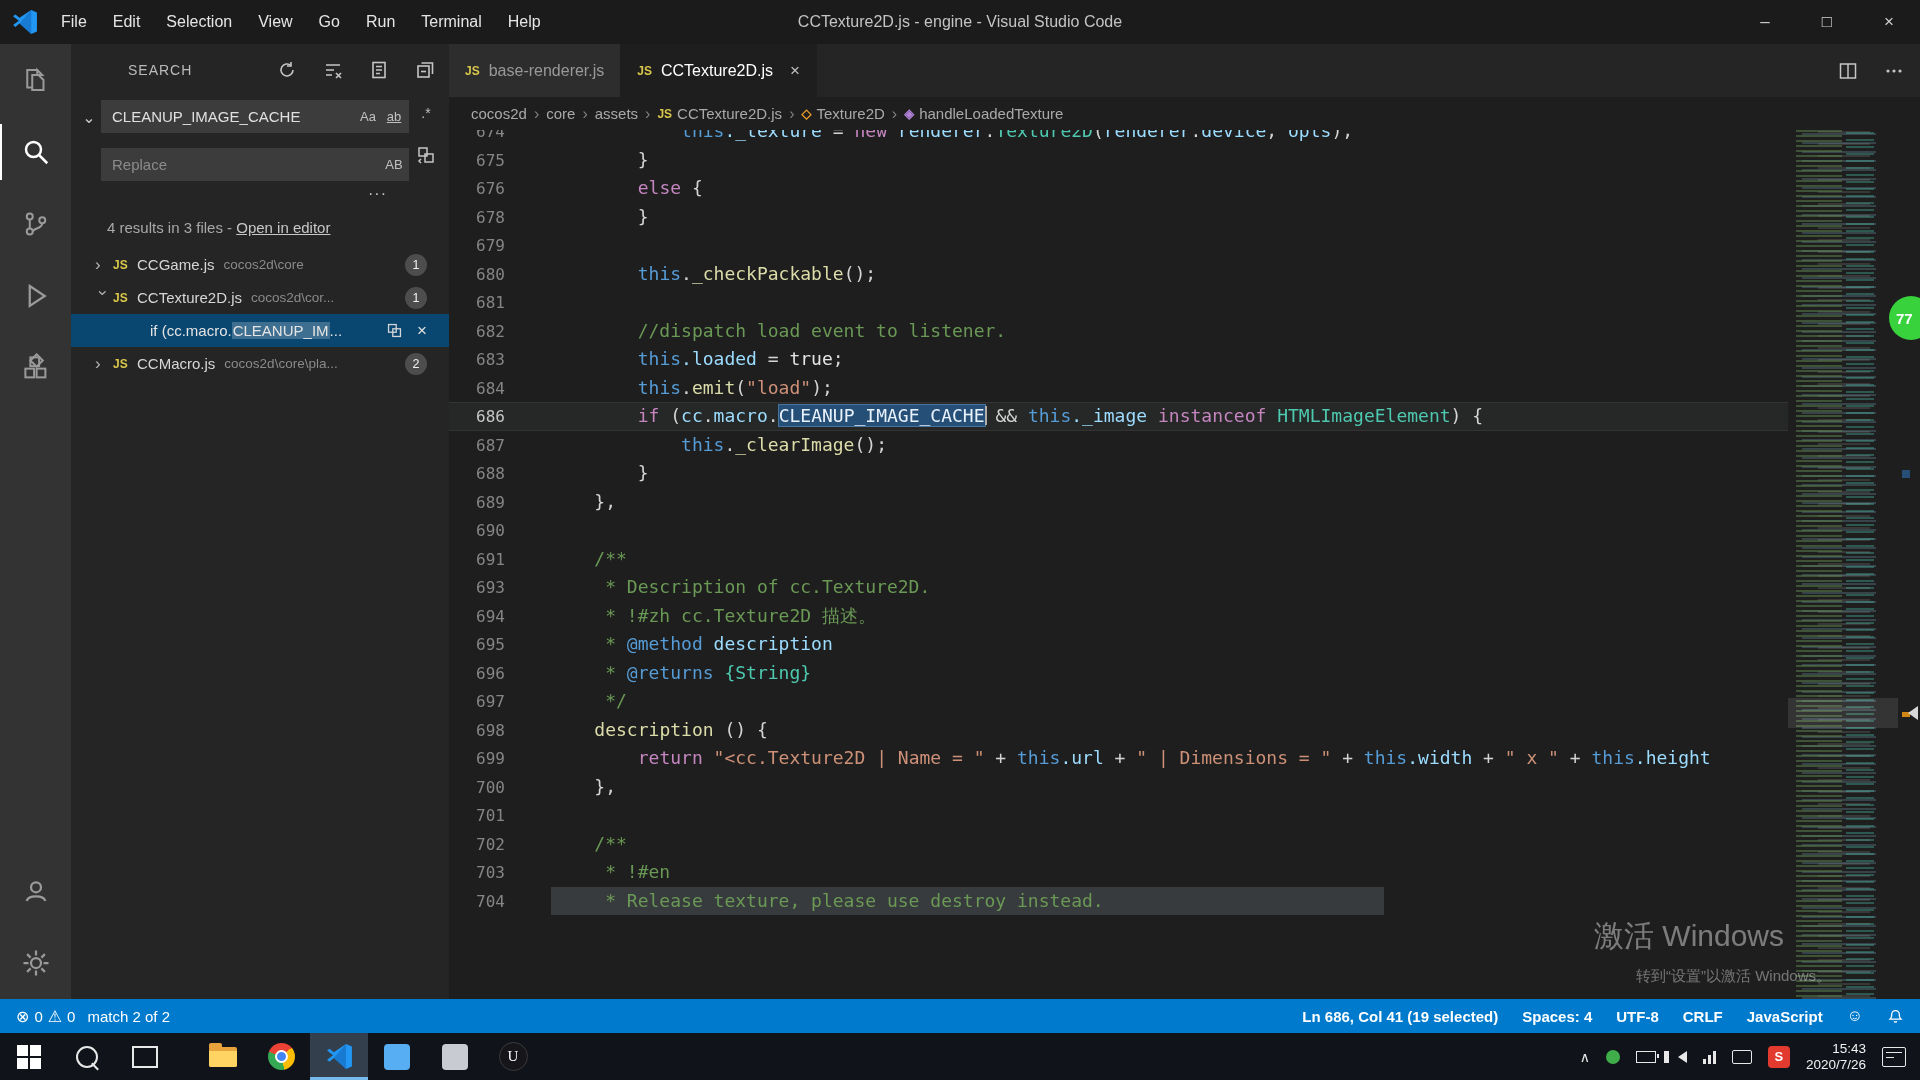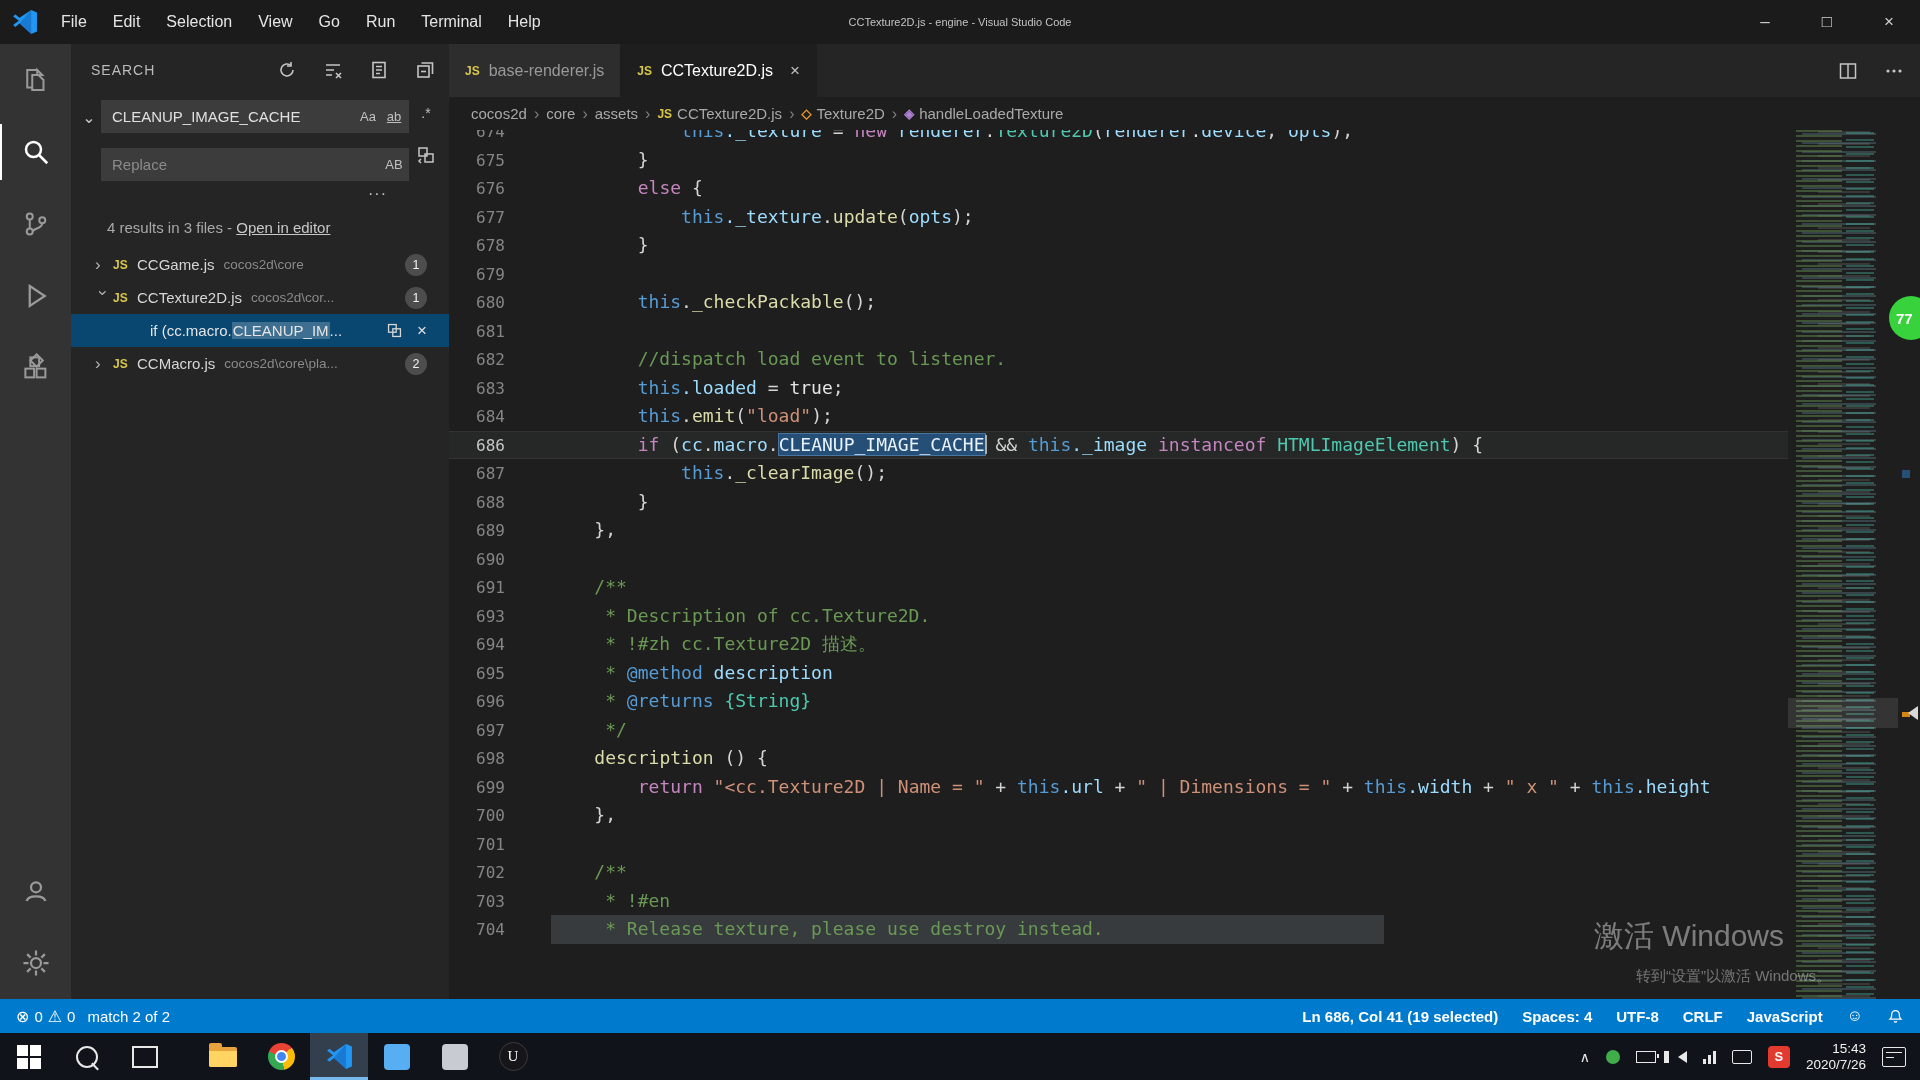--- a/index.html
+++ b/index.html
@@ -4,35 +4,35 @@
 <style>
   html,body{margin:0;padding:0;width:1920px;height:1080px;background:#1e1e1e;overflow:hidden;
     font-family:"Liberation Sans",sans-serif;-webkit-font-smoothing:antialiased;}
   .root{position:relative;width:1920px;height:1080px;}
 
   
   .titlebar{position:absolute;top:0;left:0;right:0;height:44px;background:#1b1b1c;display:flex;align-items:center;color:#cccccc;}
   .vslogo{width:26px;height:26px;margin:0 10px 0 12px;flex:0 0 auto;}
   .menu-bar{display:flex;align-items:center;height:100%;}
   .menu-item{padding:0 13px;line-height:44px;font-size:16px;color:#e5e5e5;cursor:default;}
-  .win-title{position:absolute;left:0;right:0;text-align:center;font-size:11px;color:#c3c3c3;pointer-events:none;}
+  .win-title{position:absolute;left:0;right:0;text-align:center;font-size:16px;color:#c3c3c3;pointer-events:none;}
   .win-controls{margin-left:auto;display:flex;height:100%;z-index:2;}
   .win-btn{width:62px;height:44px;display:flex;align-items:center;justify-content:center;font-size:17px;color:#d0d0d0;}
 
   
   .activitybar{position:absolute;top:44px;left:0;width:71px;bottom:81px;background:#333333;display:flex;flex-direction:column;}
   .ab-item{height:72px;display:flex;align-items:center;justify-content:center;color:#9a9a9a;position:relative;}
   .ab-item.active{color:#ffffff;}
   .ab-item.active::before{content:"";position:absolute;left:0;top:8px;bottom:8px;width:2px;background:#ffffff;}
   .ab-item svg{width:30px;height:30px;}
   .ab-bottom{margin-top:auto;}
 
   
   .sidebar{position:absolute;top:44px;left:71px;width:378px;bottom:81px;background:#252526;color:#cccccc;font-size:15px;}
-  .sb-header{display:flex;align-items:center;padding:16px 14px 6px 20px;}
+  .sb-header{display:flex;align-items:center;padding:16px 14px 6px 57px;}
   .sb-title{font-size:14px;letter-spacing:1px;color:#bbbbbb;}
   .sb-header-icons{margin-left:auto;display:flex;gap:26px;align-items:center;color:#c5c5c5;}
   .sb-header-icons svg{width:20px;height:20px;}
   .search-row{display:flex;align-items:flex-start;margin:14px 10px 0 6px;}
   .toggle-replace{width:24px;padding-top:8px;display:flex;justify-content:center;color:#c5c5c5;font-size:16px;}
   .inputs{flex:1;}
   .inputbox{position:relative;background:#3c3c3c;height:33px;display:flex;align-items:center;border:1px solid #3c3c3c;box-sizing:border-box;}
   .inputbox input{flex:1;background:transparent;border:0;outline:0;color:#e0e0e0;font-size:15px;padding:0 6px 0 10px;
       font-family:"Liberation Sans",sans-serif;min-width:0;}
   .inputbox input::placeholder{color:#8b8b8b;}
@@ -377,21 +377,20 @@
           <span class="bc-ic bc-ic-method">◈</span>
           <span>handleLoadedTexture</span>
         </span>
       </div>
 
     <div class="code-area">
       <div class="code-lines">
           <div class="code-line"><span class="ln">674</span><span class="lc"><span class="tk-pl">            </span><span class="tk-th">this</span><span class="tk-pr">._texture</span><span class="tk-pl"> = </span><span class="tk-kw">new</span><span class="tk-pl"> </span><span class="tk-pr">renderer</span><span class="tk-pl">.</span><span class="tk-cl">Texture2D</span><span class="tk-pl">(</span><span class="tk-pr">renderer</span><span class="tk-pl">.</span><span class="tk-pr">device</span><span class="tk-pl">, </span><span class="tk-pr">opts</span><span class="tk-pl">);</span></span></div>
           <div class="code-line"><span class="ln">675</span><span class="lc"><span class="tk-pl">        }</span></span></div>
           <div class="code-line"><span class="ln">676</span><span class="lc"><span class="tk-pl">        </span><span class="tk-kw">else</span><span class="tk-pl"> {</span></span></div>
-          <div class="code-line"><span class="ln">677</span><span class="lc"><span class="tk-pl">            </span><span class="tk-th">this</span><span class="tk-pr">._texture</span><span class="tk-pl">.</span><span class="tk-fn">update</span><span class="tk-pl">(</span><span class="tk-pr">opts</span><span class="tk-pl">);</span></span></div>
           <div class="code-line"><span class="ln">678</span><span class="lc"><span class="tk-pl">        }</span></span></div>
           <div class="code-line"><span class="ln">679</span><span class="lc"></span></div>
           <div class="code-line"><span class="ln">680</span><span class="lc"><span class="tk-pl">        </span><span class="tk-th">this</span><span class="tk-pl">.</span><span class="tk-fn">_checkPackable</span><span class="tk-pl">();</span></span></div>
           <div class="code-line"><span class="ln">681</span><span class="lc"></span></div>
           <div class="code-line"><span class="ln">682</span><span class="lc"><span class="tk-cm">        //dispatch load event to listener.</span></span></div>
           <div class="code-line"><span class="ln">683</span><span class="lc"><span class="tk-pl">        </span><span class="tk-th">this</span><span class="tk-pr">.loaded</span><span class="tk-pl"> = </span><span class="tk-cn">true</span><span class="tk-pl">;</span></span></div>
           <div class="code-line"><span class="ln">684</span><span class="lc"><span class="tk-pl">        </span><span class="tk-th">this</span><span class="tk-pl">.</span><span class="tk-fn">emit</span><span class="tk-pl">(</span><span class="tk-st">"load"</span><span class="tk-pl">);</span></span></div>
           <div class="code-line current"><span class="ln">686</span><span class="lc"><span class="tk-pl">        </span><span class="tk-kw">if</span><span class="tk-pl"> (</span><span class="tk-pr">cc</span><span class="tk-pl">.</span><span class="tk-pr">macro</span><span class="tk-pl">.</span><span class="tk-sel">CLEANUP_IMAGE_CACHE</span><span class="tk-pl"> &amp;&amp; </span><span class="tk-th">this</span><span class="tk-pr">._image</span><span class="tk-pl"> </span><span class="tk-kw">instanceof</span><span class="tk-pl"> </span><span class="tk-cl">HTMLImageElement</span><span class="tk-pl">) {</span></span></div>
           <div class="code-line"><span class="ln">687</span><span class="lc"><span class="tk-pl">            </span><span class="tk-th">this</span><span class="tk-pl">.</span><span class="tk-fn">_clearImage</span><span class="tk-pl">();</span></span></div>
           <div class="code-line"><span class="ln">688</span><span class="lc"><span class="tk-pl">        }</span></span></div>

